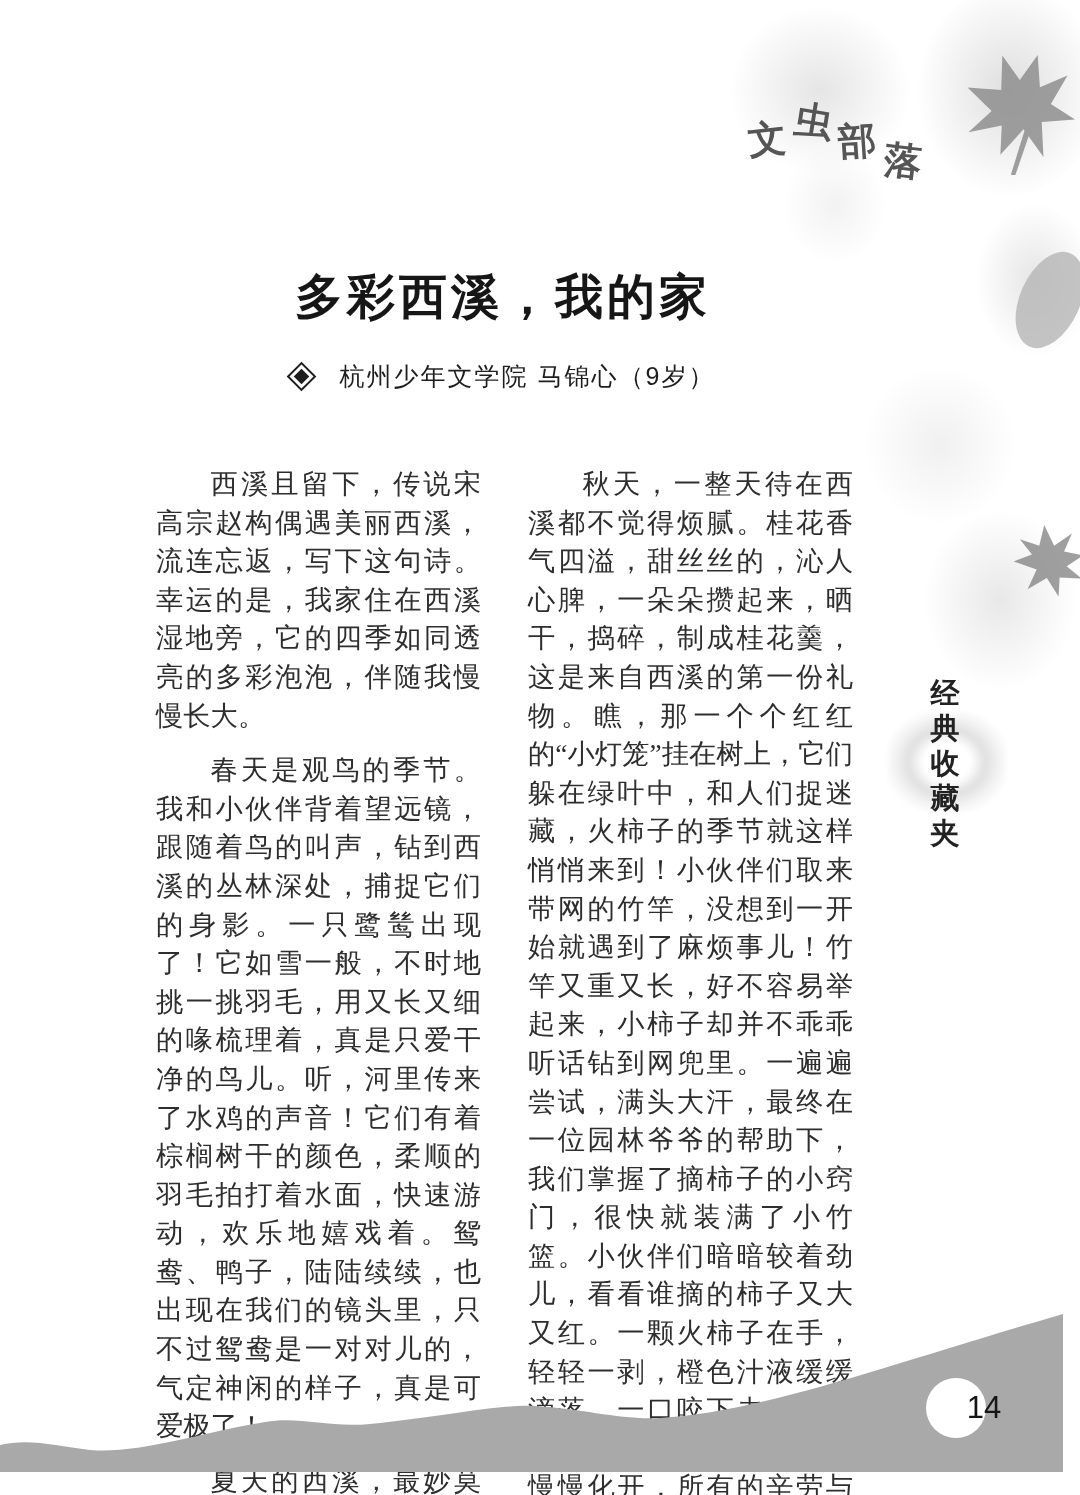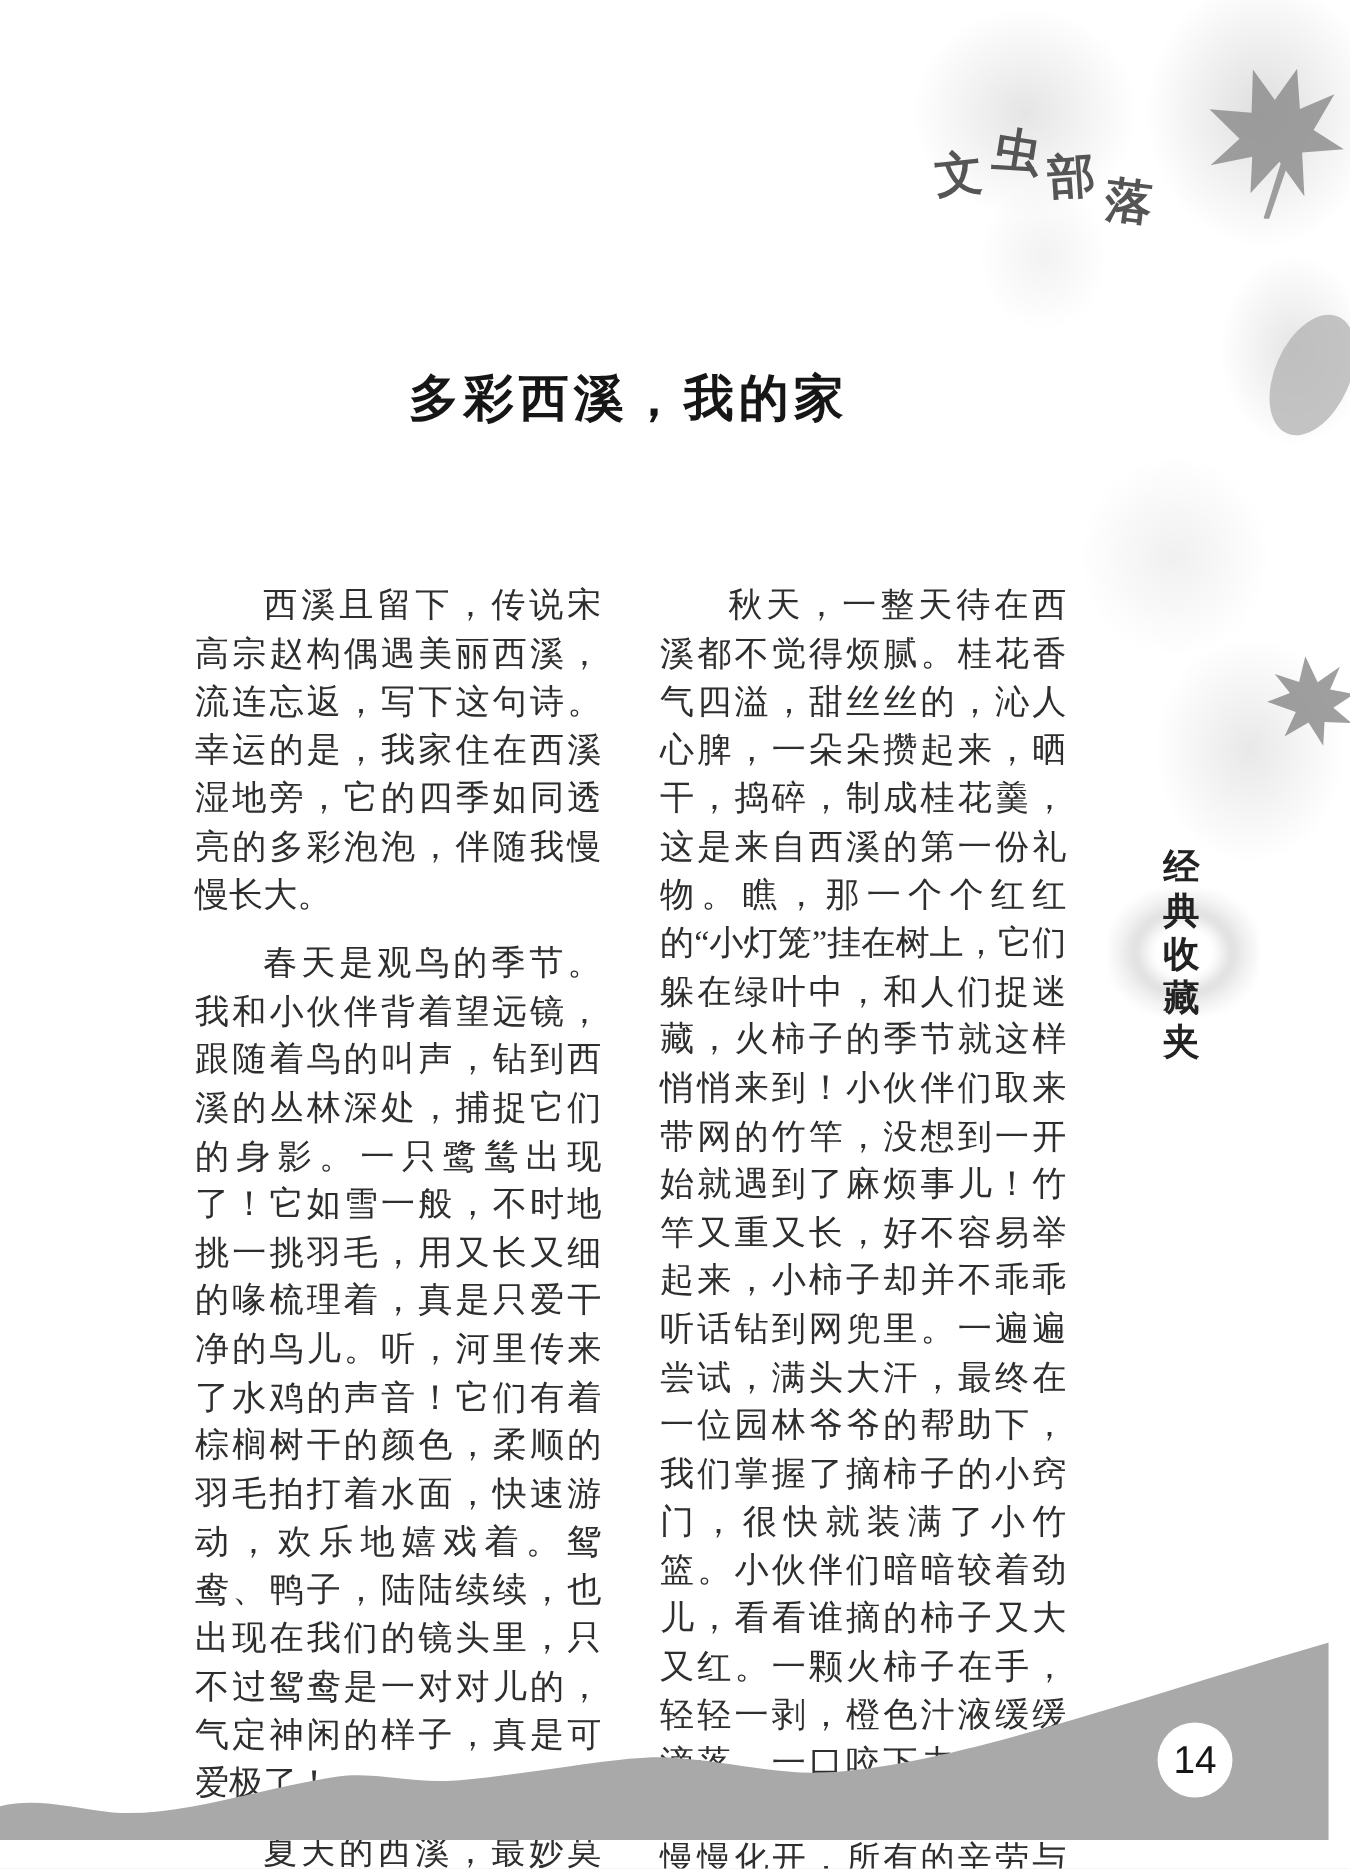--- a/index.html
+++ b/index.html
@@ -32,23 +32,22 @@
   .mc1{left:795px;top:102px;transform:rotate(9deg);}
   .mc2{left:838px;top:122px;transform:rotate(-4deg);}
   .mc3{left:884px;top:142px;transform:rotate(7deg);}
   
   .title-block{
     position:absolute;left:140px;top:265px;width:726px;
     text-align:center;
   }
   .article-title{
     font-family:"DejaVu Sans","Liberation Sans",sans-serif;
-    font-weight:bold;font-size:40px;letter-spacing:4px;color:#161616;
+    font-weight:bold;font-size:48px;letter-spacing:4px;color:#161616;
     white-space:nowrap;
-    margin-top:26px;
   }
   .byline{
     position:absolute;left:140px;top:360px;width:726px;
     display:flex;align-items:center;justify-content:center;gap:28px;
     font-family:"Liberation Sans","DejaVu Sans",sans-serif;
     font-size:25px;color:#1d1d1d;letter-spacing:2px;
   }
   .diamond{position:relative;width:17px;height:17px;border:2px solid #1d1d1d;transform:rotate(45deg);background:#fff;flex:0 0 auto;}
   .diamond::after{content:"";position:absolute;left:3px;top:3px;width:11px;height:11px;background:#1d1d1d;}
   
@@ -72,21 +71,21 @@
     width:40px;height:35px;text-align:center;
     font-family:"DejaVu Serif","Liberation Serif",serif;
     font-size:29px;line-height:35px;color:#222;font-weight:bold;
   }
   
   .wave{position:absolute;left:0;top:1300px;}
   .page-number{
     position:absolute;left:927px;top:1390px;width:58px;height:36px;
     text-align:center;
     font-family:"Liberation Sans","DejaVu Sans",sans-serif;
-    font-size:31px;line-height:36px;color:#161616;
+    font-size:31px;line-height:36px;color:#161616;padding-left:28px;
   }
 </style>
 </head>
 <body>
 
 <div class="page">
 
   <div class="blob b1"></div>
   <div class="blob b2"></div>
   <div class="blob b3"></div>
@@ -113,20 +112,24 @@
     <span class="m-char mc0">文</span>
     <span class="m-char mc1">虫</span>
     <span class="m-char mc2">部</span>
     <span class="m-char mc3">落</span>
   </div>
 
   <div class="title-block">
     <div class="article-title">多彩西溪，我的家</div>
   </div>
 
+  <div class="byline">
+    <span class="diamond"></span>
+    <span>杭州少年文学院  马锦心（9岁）</span>
+  </div>
 
   <div class="column col-left">
     <p class="indent">西溪且留下，传说宋高宗赵构偶遇美丽西溪，流连忘返，写下这句诗。幸运的是，我家住在西溪湿地旁，它的四季如同透亮的多彩泡泡，伴随我慢慢长大。</p>
     <p class="indent">春天是观鸟的季节。我和小伙伴背着望远镜，跟随着鸟的叫声，钻到西溪的丛林深处，捕捉它们的身影。一只鹭鸶出现了！它如雪一般，不时地挑一挑羽毛，用又长又细的喙梳理着，真是只爱干净的鸟儿。听，河里传来了水鸡的声音！它们有着棕榈树干的颜色，柔顺的羽毛拍打着水面，快速游动，欢乐地嬉戏着。鸳鸯、鸭子，陆陆续续，也出现在我们的镜头里，只不过鸳鸯是一对对儿的，气定神闲的样子，真是可爱极了！</p>
     <p class="indent">夏天的西溪，最妙莫过于傍晚。腾腾的热气渐渐消散，人们三三两两来到这里，晚风吹拂河面，好像一只巨大、金色的锦鲤，在我们面前游过。在夕阳的金光中，随风飘落的洋槐，好似片片雪花，给人们带来一阵阵凉意！有时，还会有惊喜的偶遇。一次，我捡到一只金龟子，绿色的壳，透亮的翅膀，</p>
   </div>
 
   <div class="column col-right">
     <p class="indent">秋天，一整天待在西溪都不觉得烦腻。桂花香气四溢，甜丝丝的，沁人心脾，一朵朵攒起来，晒干，捣碎，制成桂花羹，这是来自西溪的第一份礼物。瞧，那一个个红红的“小灯笼”挂在树上，它们躲在绿叶中，和人们捉迷藏，火柿子的季节就这样悄悄来到！小伙伴们取来带网的竹竿，没想到一开始就遇到了麻烦事儿！竹竿又重又长，好不容易举起来，小柿子却并不乖乖听话钻到网兜里。一遍遍尝试，满头大汗，最终在一位园林爷爷的帮助下，我们掌握了摘柿子的小窍门，很快就装满了小竹篮。小伙伴们暗暗较着劲儿，看看谁摘的柿子又大又红。一颗火柿子在手，轻轻一剥，橙色汁液缓缓滴落，一口咬下去，就像冰冰凉凉的果冻，在嘴里慢慢化开，所有的辛劳与汗水都烟消云散。</p>
     <p class="indent">冬天挥动着魔法棒，西溪也不断改变着它的模样。时而冬阳普照，温暖似春，时而冰雪覆盖，好</p>

